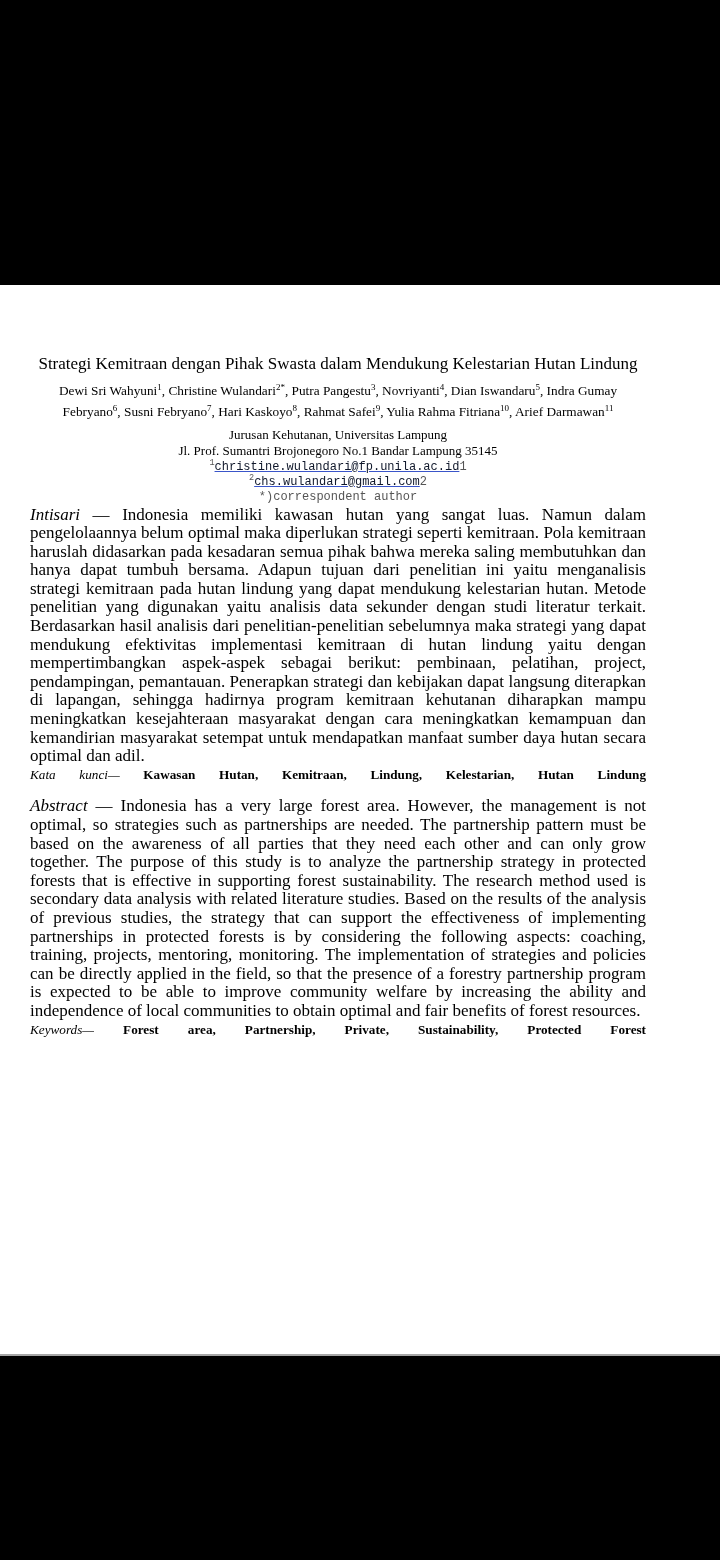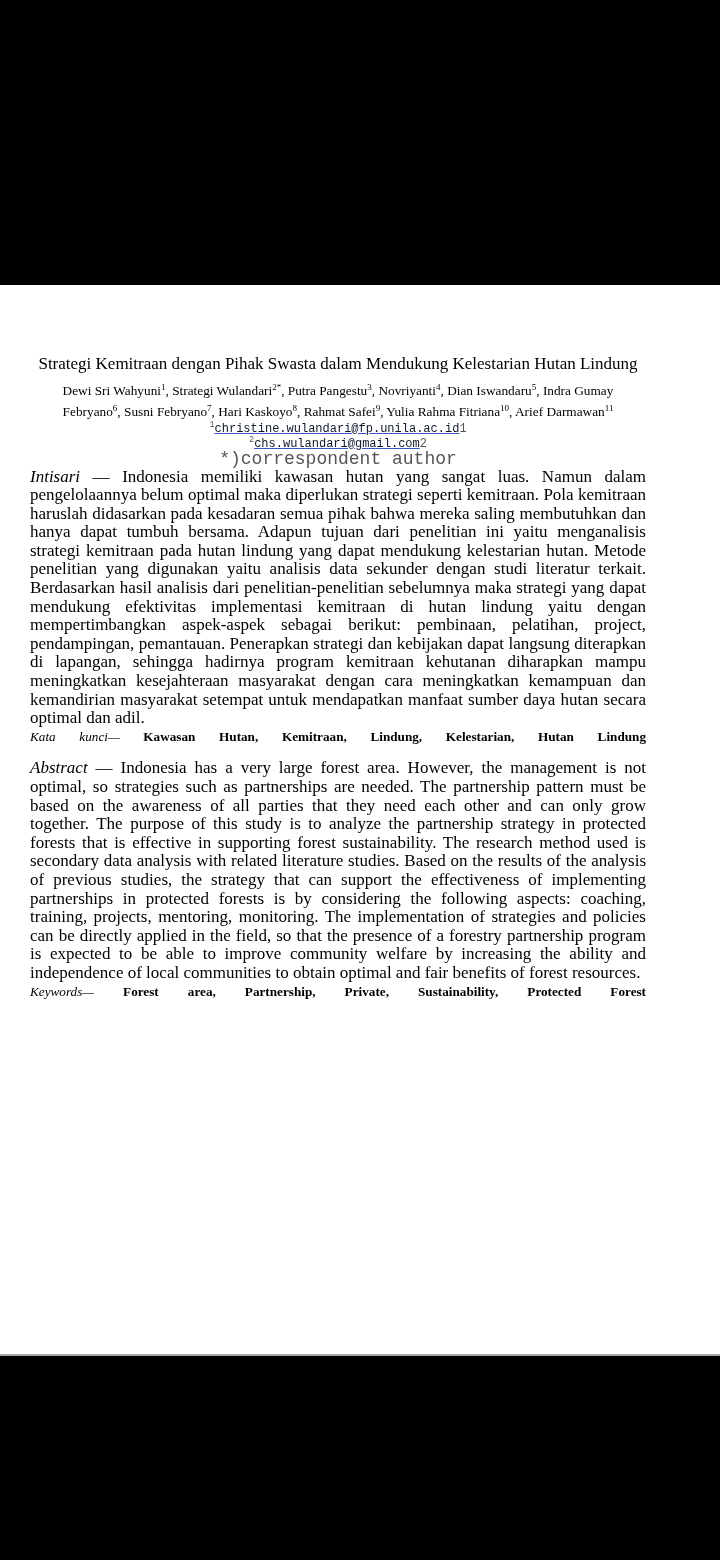--- a/index.html
+++ b/index.html
@@ -19,21 +19,21 @@
   }
   .authors{margin-top:4px;text-align:center;font-size:13.3px;line-height:21px;color:#000;}
   .authors sup{font-size:9px;line-height:0;}
   .affil{margin-top:5px;text-align:center;font-size:13px;line-height:16.5px;color:#000;}
   .emails{text-align:center;font-family:"Liberation Mono","DejaVu Sans Mono",monospace;font-size:12px;line-height:15px;}
   .email-sup{font-size:8.5px;line-height:0;color:#555;}
   .email-link{color:#0f172a;text-decoration:underline;text-decoration-color:#3a55c9;cursor:pointer;text-align:right;}
   .email-suffix{color:#555;}
   .corresp{
     text-align:center;font-family:"Liberation Mono","DejaVu Sans Mono",monospace;
-    font-size:18px;line-height:14px;color:#555;
+    font-size:12px;line-height:14px;color:#555;
   }
   .para{
     margin:2px 0 0 0;font-size:17px;line-height:18.6px;text-align:justify;color:#000;
     text-justify:inter-word;
   }
   .para.abstract{margin-top:13px;}
   .label-i{font-style:italic;}
   .kw-line{
     font-size:13.2px;line-height:18.6px;text-align:justify;text-align-last:justify;color:#000;
   }
@@ -49,21 +49,21 @@
   <div class="content">
 
     <h1 class="title">Strategi Kemitraan dengan Pihak Swasta dalam Mendukung Kelestarian Hutan Lindung</h1>
 
     <div class="authors">
       <div>
         
       
           <span class="author"><span>Dewi Sri Wahyuni</span><sup>1</sup><span>, </span></span>
         
-          <span class="author"><span>Strategi Wulandari</span><sup>2*</sup><span>, </span></span>
+          <span class="author"><span>Christine Wulandari</span><sup>2*</sup><span>, </span></span>
         
           <span class="author"><span>Putra Pangestu</span><sup>3</sup><span>, </span></span>
         
           <span class="author"><span>Novriyanti</span><sup>4</sup><span>, </span></span>
         
           <span class="author"><span>Dian Iswandaru</span><sup>5</sup><span>, </span></span>
         
           <span class="author"><span>Indra Gumay</span><sup></sup><span></span></span>
         </div>
       <div>
@@ -76,20 +76,24 @@
           <span class="author"><span>Hari Kaskoyo</span><sup>8</sup><span>, </span></span>
         
           <span class="author"><span>Rahmat Safei</span><sup>9</sup><span>, </span></span>
         
           <span class="author"><span>Yulia Rahma Fitriana</span><sup>10</sup><span>, </span></span>
         
           <span class="author"><span>Arief Darmawan</span><sup>11</sup><span></span></span>
         </div>
     </div>
 
+    <div class="affil">
+      <div>Jurusan Kehutanan, Universitas Lampung</div>
+      <div>Jl. Prof. Sumantri Brojonegoro No.1 Bandar Lampung 35145</div>
+    </div>
 
     <div class="emails">
       <div><sup class="email-sup">1</sup><a class="email-link">christine.wulandari@fp.unila.ac.id</a><span class="email-suffix">1</span></div>
       <div><sup class="email-sup">2</sup><a class="email-link">chs.wulandari@gmail.com</a><span class="email-suffix">2</span></div>
       <div class="corresp">*)correspondent author</div>
     </div>
 
     <p class="para"><span class="label-i">Intisari</span><span> — Indonesia memiliki kawasan hutan yang sangat luas. Namun dalam pengelolaannya belum optimal maka diperlukan strategi seperti kemitraan. Pola kemitraan haruslah didasarkan pada kesadaran semua pihak bahwa mereka saling membutuhkan dan hanya dapat tumbuh bersama. Adapun tujuan dari penelitian ini yaitu menganalisis strategi kemitraan pada hutan lindung yang dapat mendukung kelestarian hutan. Metode penelitian yang digunakan yaitu analisis data sekunder dengan studi literatur terkait. Berdasarkan hasil analisis dari penelitian-penelitian sebelumnya maka strategi yang dapat mendukung efektivitas implementasi kemitraan di hutan lindung yaitu dengan mempertimbangkan aspek-aspek sebagai berikut: pembinaan, pelatihan, project, pendampingan, pemantauan. Penerapkan strategi dan kebijakan dapat langsung diterapkan di lapangan, sehingga hadirnya program kemitraan kehutanan diharapkan mampu meningkatkan kesejahteraan masyarakat dengan cara meningkatkan kemampuan dan kemandirian masyarakat setempat untuk mendapatkan manfaat sumber daya hutan secara optimal dan adil.</span></p>
 
     <div class="kw-line"><span class="label-i">Kata kunci—</span> <span class="kw-terms">Kawasan Hutan, Kemitraan, Lindung, Kelestarian, Hutan Lindung</span></div>

